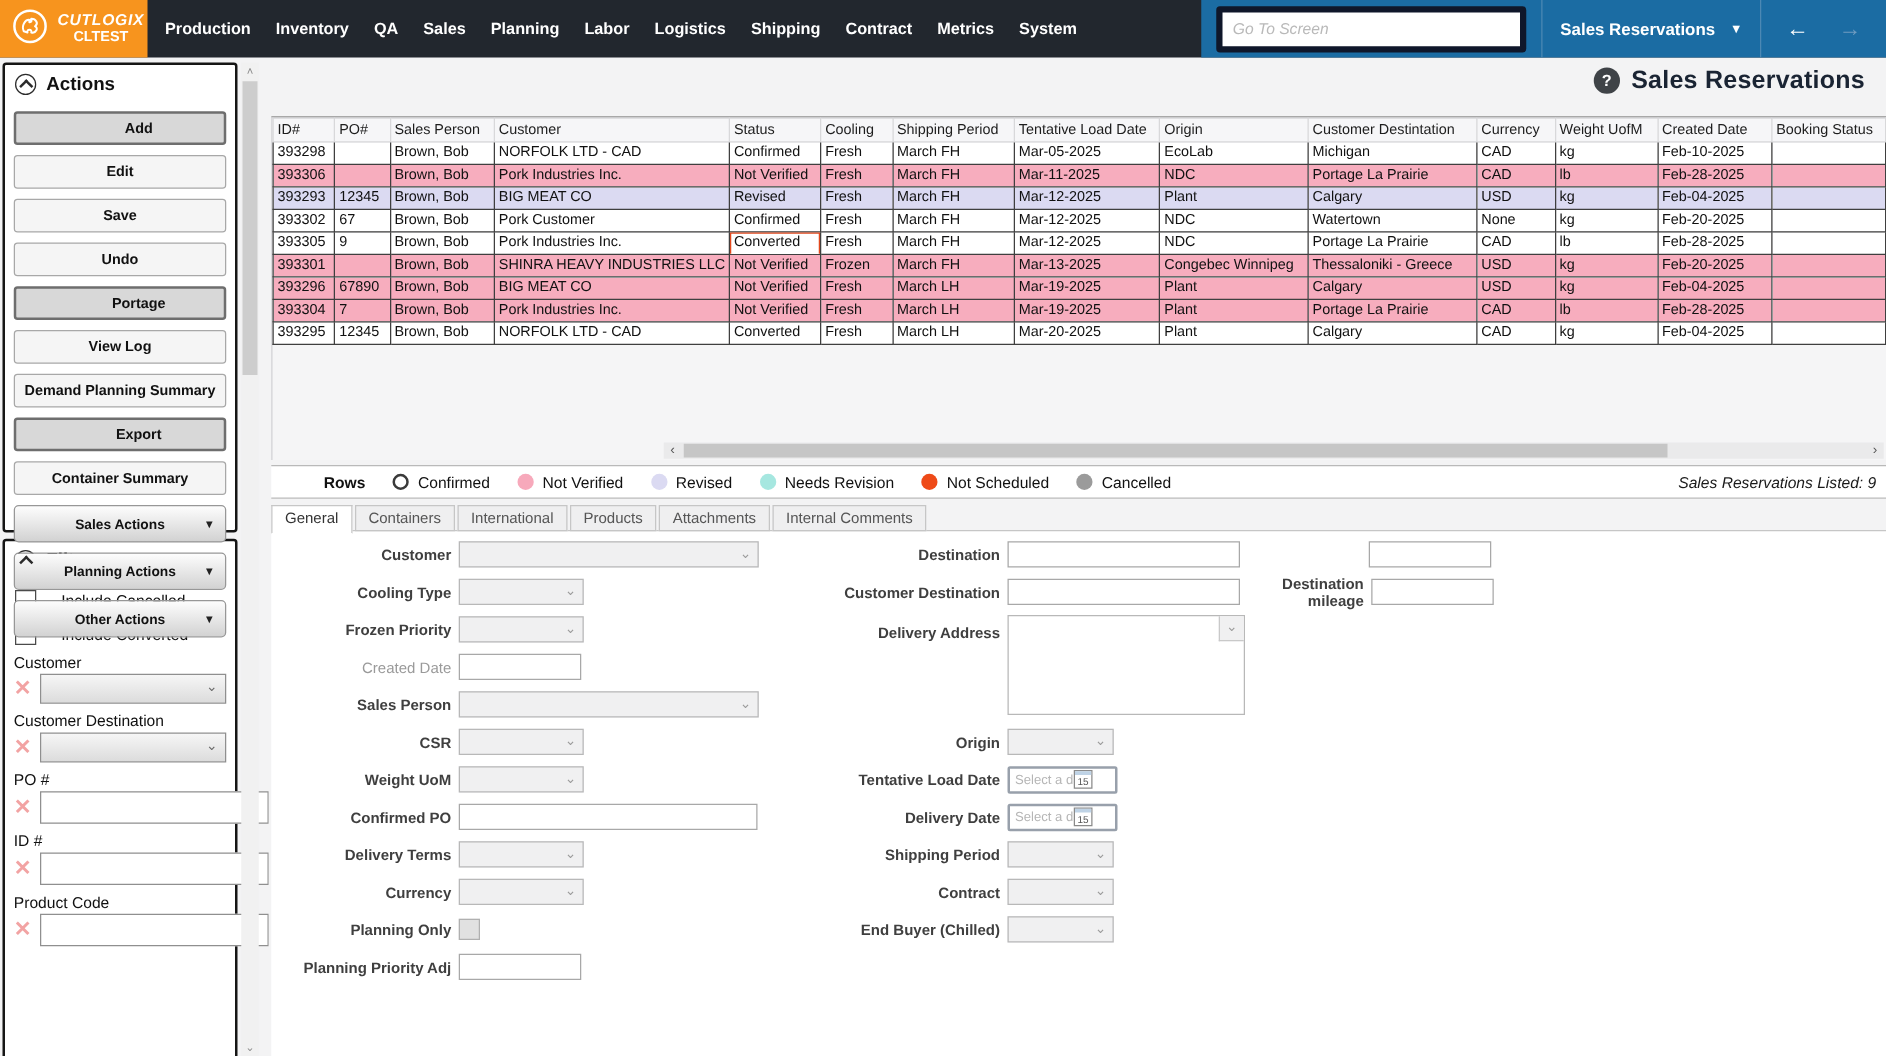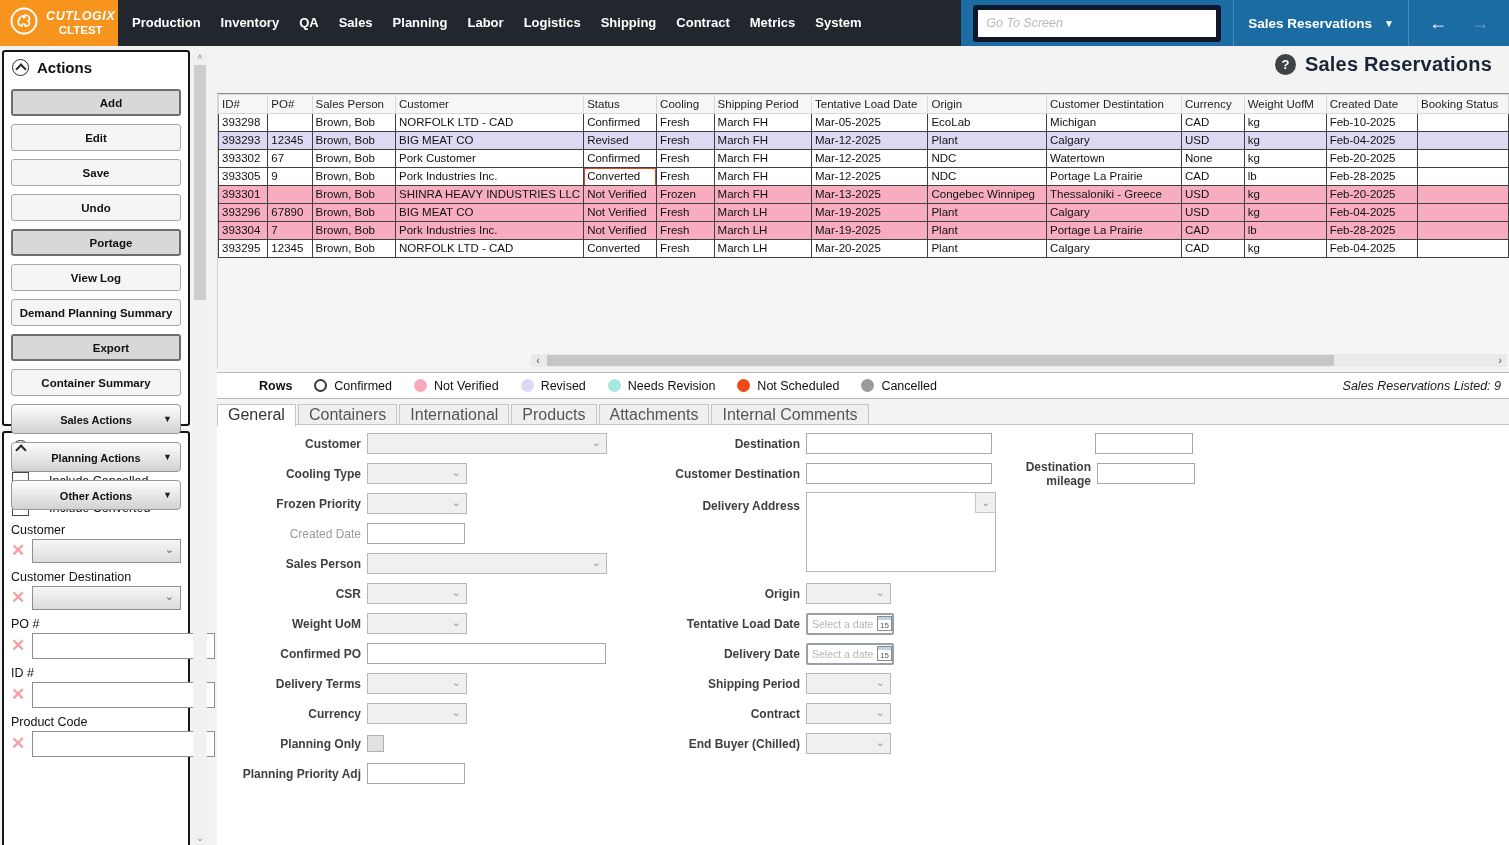--- a/index.html
+++ b/index.html
@@ -84,21 +84,21 @@
   .hthumb{position:absolute;left:16px;width:787px;top:1px;height:11px;background:#c6c6c6;}
 
   .legendbar{position:absolute;left:2px;right:0;top:326px;height:27px;background:#fff;
              border-top:1px solid #b9b9b9;border-bottom:1px solid #b9b9b9;display:flex;align-items:center;box-sizing:border-box;}
   .rows-label{margin-left:42px;font-weight:bold;font-size:12.5px;color:#111;}
   .litem{display:flex;align-items:center;gap:7px;margin-left:22px;font-size:12.5px;color:#111;}
   .lcircle{width:13px;height:13px;border-radius:50%;box-sizing:border-box;}
   .lfooter{margin-left:auto;margin-right:8px;font-style:italic;font-size:12.5px;color:#1a1a1a;}
 
   .tabs{position:absolute;left:2px;top:358px;height:21px;display:flex;z-index:3;}
-  .tab{padding:0 10px;line-height:19px;font-size:16px;color:#555;background:#efeff0;border:1px solid #c6c6c6;
+  .tab{padding:0 10px;line-height:19px;font-size:12px;color:#555;background:#efeff0;border:1px solid #c6c6c6;
        margin-right:2px;cursor:default;white-space:nowrap;}
   .tab.active{background:#fff;border-bottom:1px solid #fff;color:#333;height:21px;}
 
   .formpanel{position:absolute;left:2px;right:0;top:378px;bottom:0;background:#fff;border-top:1px solid #c6c6c6;}
   .frow{position:absolute;height:21px;display:flex;align-items:center;}
   .flabel{font-weight:bold;font-size:12px;color:#3f3f3f;width:150px;text-align:right;padding-right:6px;box-sizing:border-box;flex:none;}
   .flabel.muted{color:#9a9a9a;font-weight:normal;}
   .flabel.r{width:173px;}
   .flabel.m{width:112px;}
   .dd{position:relative;height:21px;background:#f0f0f1;border:1px solid #b8b8b8;box-sizing:border-box;}
@@ -107,21 +107,21 @@
   .finput{height:21px;border:1px solid #a8a8a8;background:#fff;box-sizing:border-box;
           font-family:"Liberation Sans",sans-serif;font-size:12px;padding:0 4px;}
   .finput.small{width:98px;} .finput.wide{width:239px;} .finput.rw{width:186px;} .finput.rs{width:98px;}
   .fcheck{width:15px;height:15px;background:#e1e1e1;border:1px solid #b0b0b0;}
   .taddr{position:absolute;left:589px;top:67px;width:190px;height:80px;border:1px solid #b8b8b8;background:#fff;box-sizing:border-box;}
   .taddr .ddbtn{position:absolute;right:0;top:0;width:20px;height:20px;background:#f0f0f1;border-left:1px solid #c9c9c9;
                 border-bottom:1px solid #c9c9c9;text-align:center;color:#9a9a9a;font-size:11px;line-height:18px;box-sizing:border-box;}
   .datebox{width:88px;height:22px;border:2px solid #98a0ab;border-radius:2px;display:flex;align-items:center;
            background:#fff;box-sizing:border-box;}
   .datebox .ph{flex:1;font-size:10.5px;color:#b5b5b5;padding-left:4px;white-space:nowrap;overflow:hidden;}
-  .calicon{width:15px;height:15px;margin-right:0;border:1px solid #8a8a8a;background:#fff;position:relative;
+  .calicon{width:15px;height:15px;margin-right:18px;border:1px solid #8a8a8a;background:#fff;position:relative;
            flex:none;box-sizing:border-box;}
   .calicon::before{content:"";position:absolute;top:0;left:0;right:0;height:3px;background:#bfd3e6;}
   .calicon span{position:absolute;left:0;right:0;top:4px;text-align:center;font-size:8px;color:#555;line-height:10px;}
 </style>
 </head>
 <body>
 
 <div id="app">
 
   <header class="topbar">
@@ -294,20 +294,36 @@
               <td>Fresh</td>
               <td>March FH</td>
               <td>Mar-05-2025</td>
               <td>EcoLab</td>
               <td>Michigan</td>
               <td>CAD</td>
               <td>kg</td>
               <td>Feb-10-2025</td>
               <td></td>
             </tr>
+            <tr class="pink">
+              <td>393306</td>
+              <td></td>
+              <td>Brown, Bob</td>
+              <td>Pork Industries Inc.</td>
+              <td>Not Verified</td>
+              <td>Fresh</td>
+              <td>March FH</td>
+              <td>Mar-11-2025</td>
+              <td>NDC</td>
+              <td>Portage La Prairie</td>
+              <td>CAD</td>
+              <td>lb</td>
+              <td>Feb-28-2025</td>
+              <td></td>
+            </tr>
             <tr class="lavender">
               <td>393293</td>
               <td>12345</td>
               <td>Brown, Bob</td>
               <td>BIG MEAT CO</td>
               <td>Revised</td>
               <td>Fresh</td>
               <td>March FH</td>
               <td>Mar-12-2025</td>
               <td>Plant</td>

